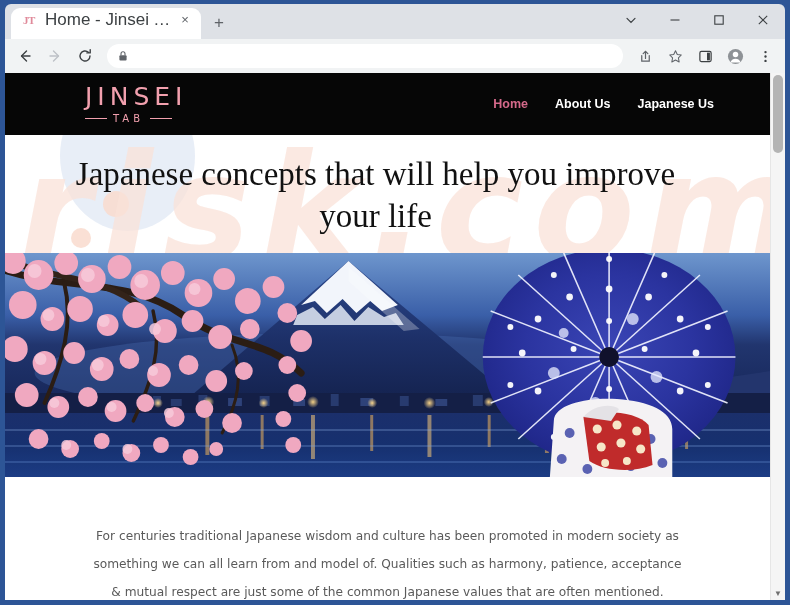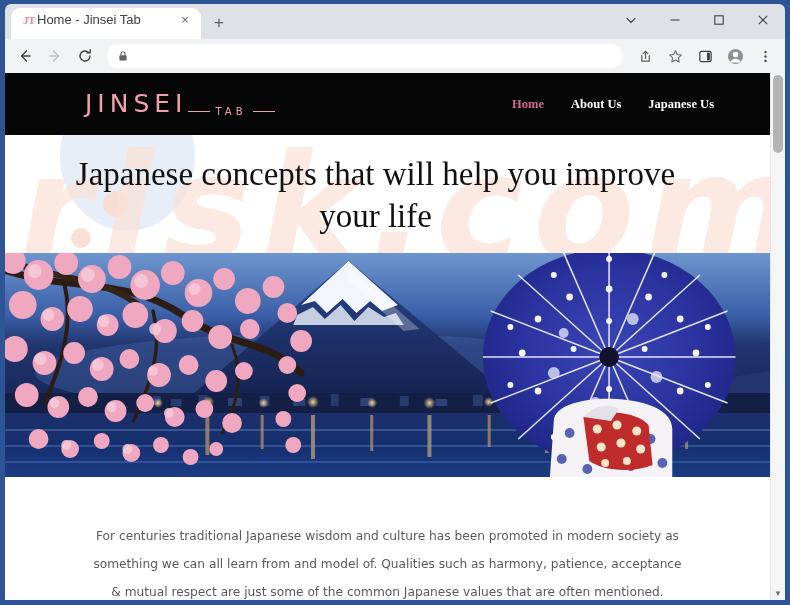--- a/index.html
+++ b/index.html
@@ -38,22 +38,22 @@
   }
   .favicon {
     width: 16px; height: 16px; flex: none;
     font-size: 11px; font-weight: bold;
     color: #e08a9a;
     display: flex; align-items: center; justify-content: center;
     font-family: "Liberation Serif", serif;
     letter-spacing: -0.5px;
   }
   .tab-title {
-    flex: 1; margin-left: 0;
-    font-size: 13px; color: #3c4043;
+    flex: 1; margin-left: 8px;
+    font-size: 17px; color: #3c4043;
     white-space: nowrap; overflow: hidden; text-overflow: ellipsis;
   }
   .tab-close {
     width: 16px; height: 16px; flex: none;
     display: flex; align-items: center; justify-content: center;
     color: #5f6368; font-size: 13px; line-height: 1;
     border-radius: 50%;
   }
   .newtab {
     width: 28px; height: 28px; margin-left: 4px; margin-bottom: 2px;
@@ -135,21 +135,21 @@
 
   
   .site-header {
     position: relative;
     height: 62px; background: #060606;
     display: flex; align-items: center;
     z-index: 3;
   }
   .logo {
     margin-left: 80px;
-    display: flex; flex-direction: row; align-items: flex-end;
+    display: flex; flex-direction: column; align-items: flex-start;
   }
   .logo-main {
     color: #f2a0ae; font-size: 25px; font-weight: 400;
     letter-spacing: 5px;
     font-family: "DejaVu Sans", sans-serif;
     line-height: 1.05;
   }
   .logo-sub {
     display: flex; align-items: center; gap: 6px;
     margin-top: 3px;
@@ -161,21 +161,21 @@
     color: #f2a0ae; font-size: 10px; letter-spacing: 4px;
     font-family: "DejaVu Sans", sans-serif;
   }
   .nav {
     margin-left: auto; margin-right: 56px;
     display: flex; gap: 27px;
   }
   .nav a {
     font-size: 12.5px; font-weight: bold;
     color: #ffffff; text-decoration: none;
-    font-family: Liberation Serif, serif;
+    font-family: Liberation Sans, sans-serif;
   }
   .nav a.active { color: #d4698a; }
 
   
   .hero-head {
     position: relative; z-index: 2;
     text-align: center;
     padding: 18px 80px 16px 56px;
   }
   .hero-head h1 {

